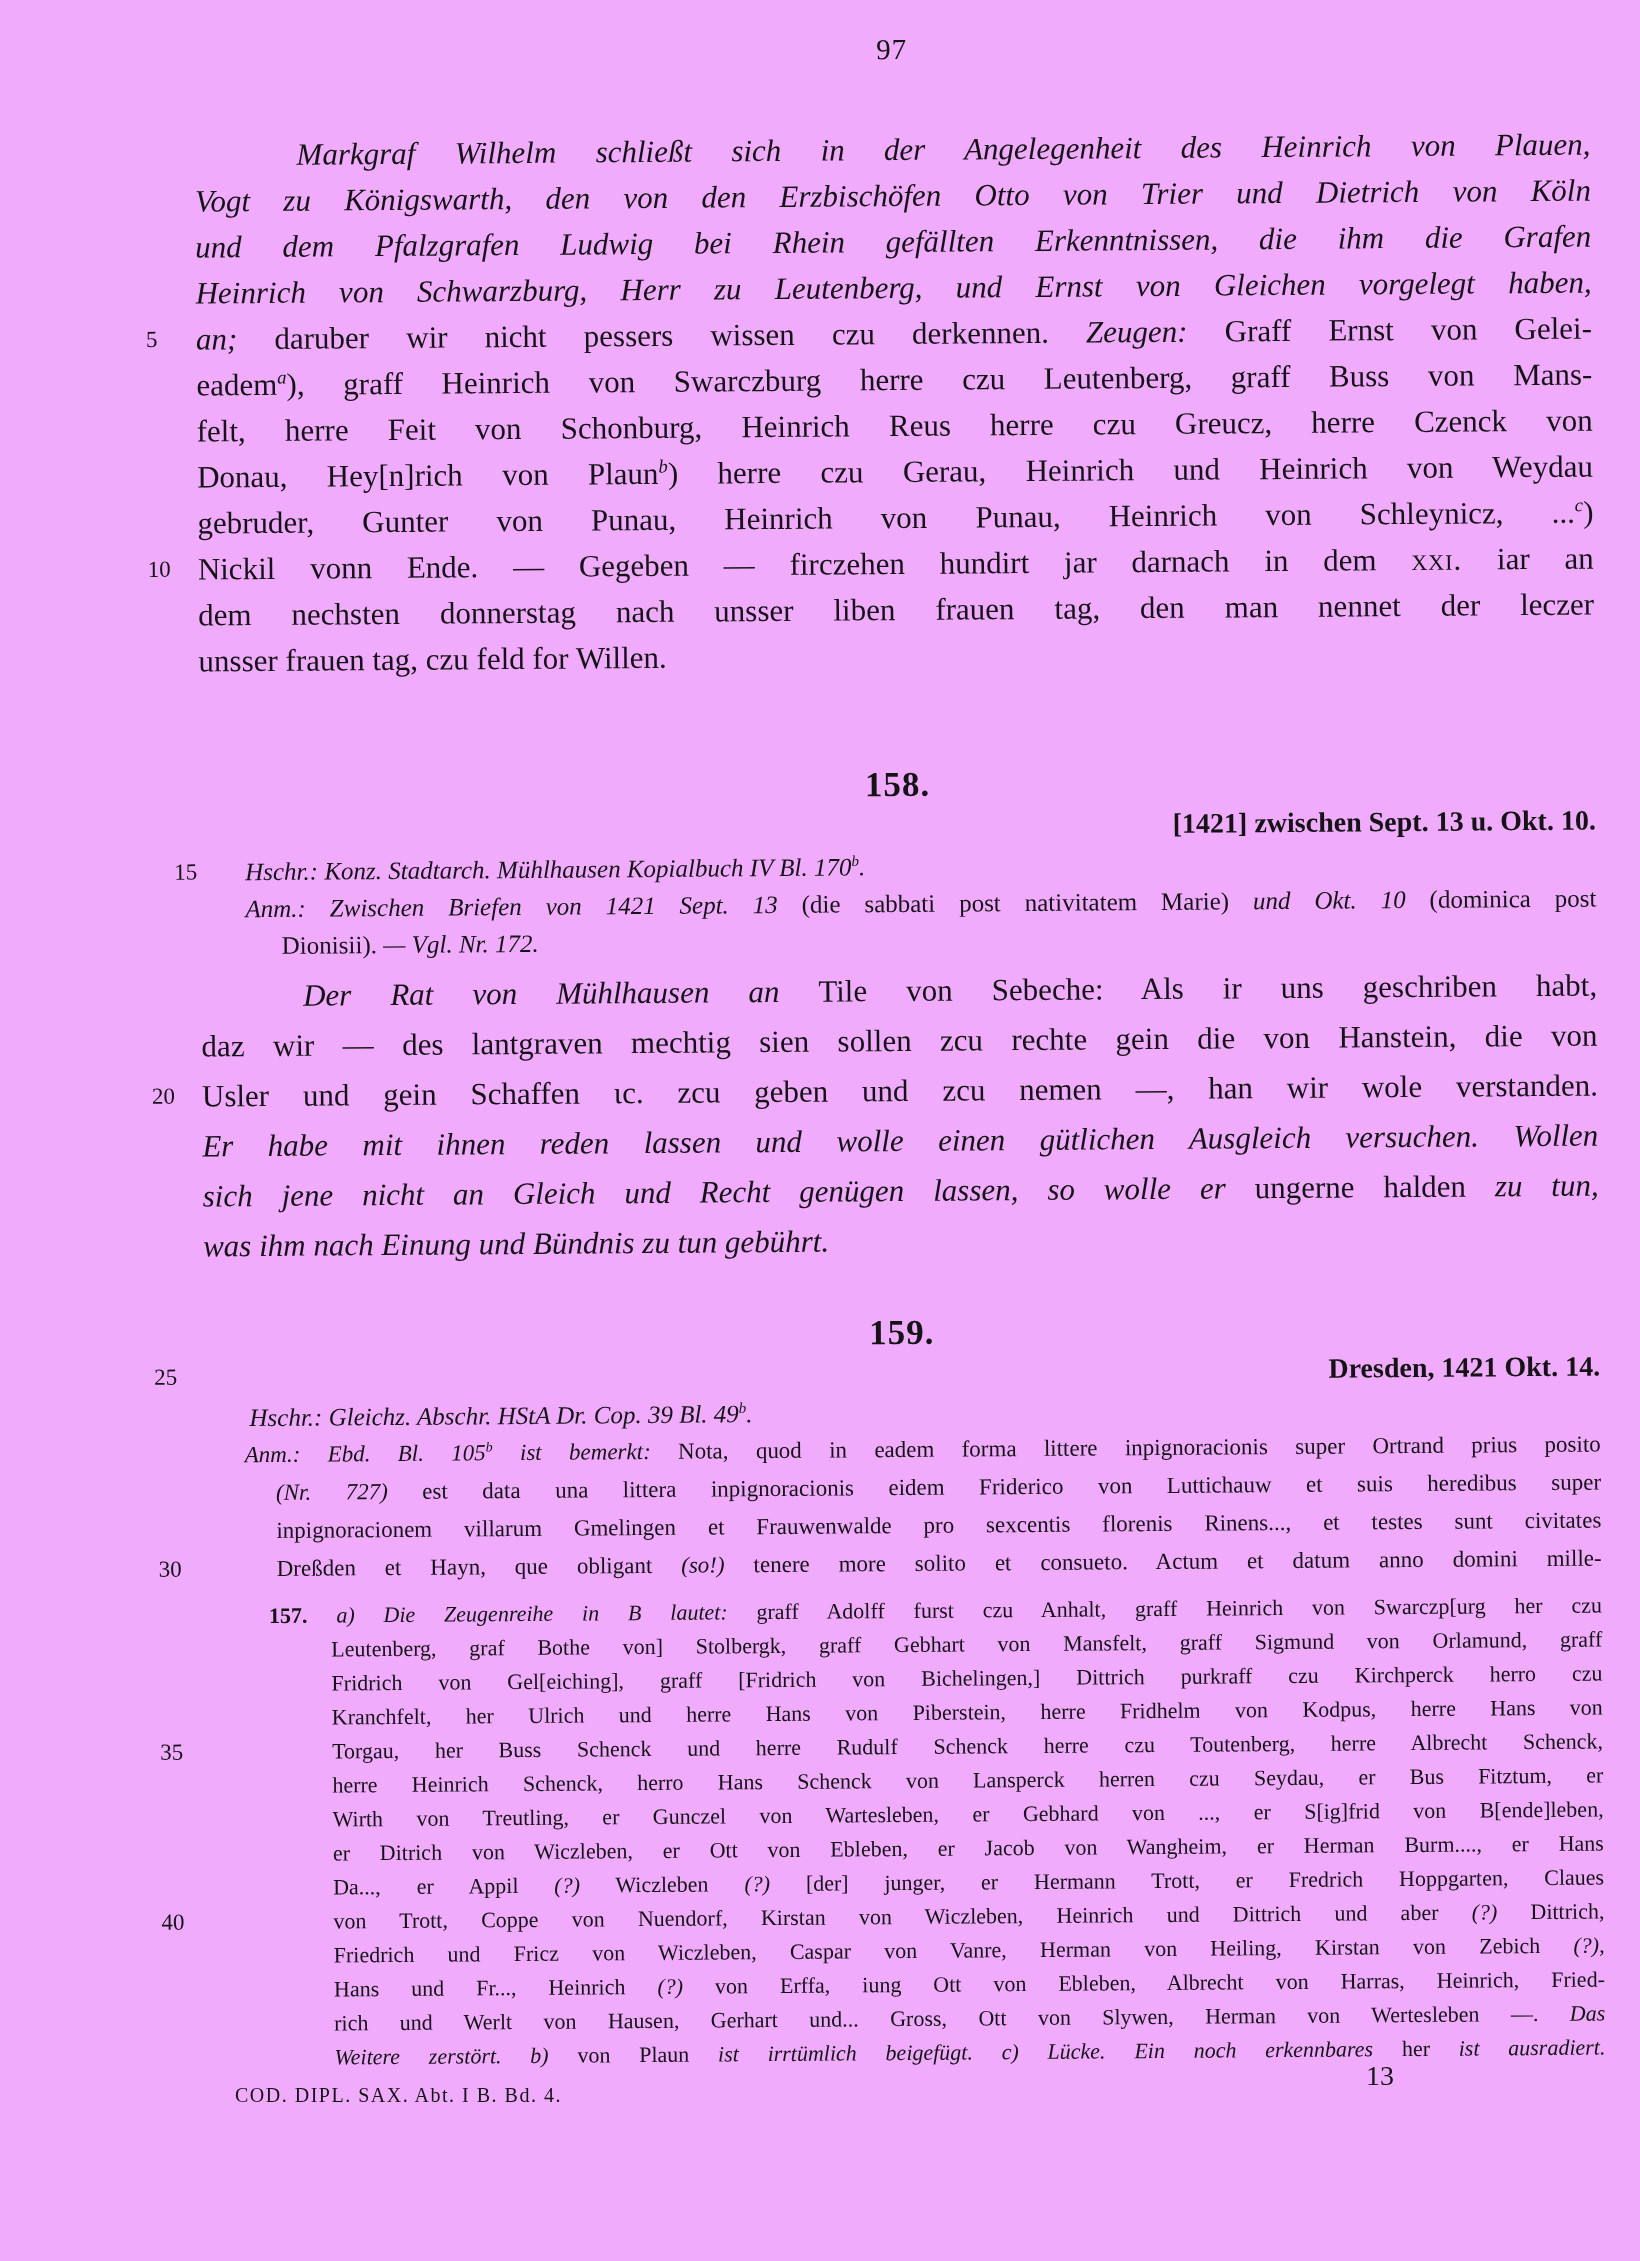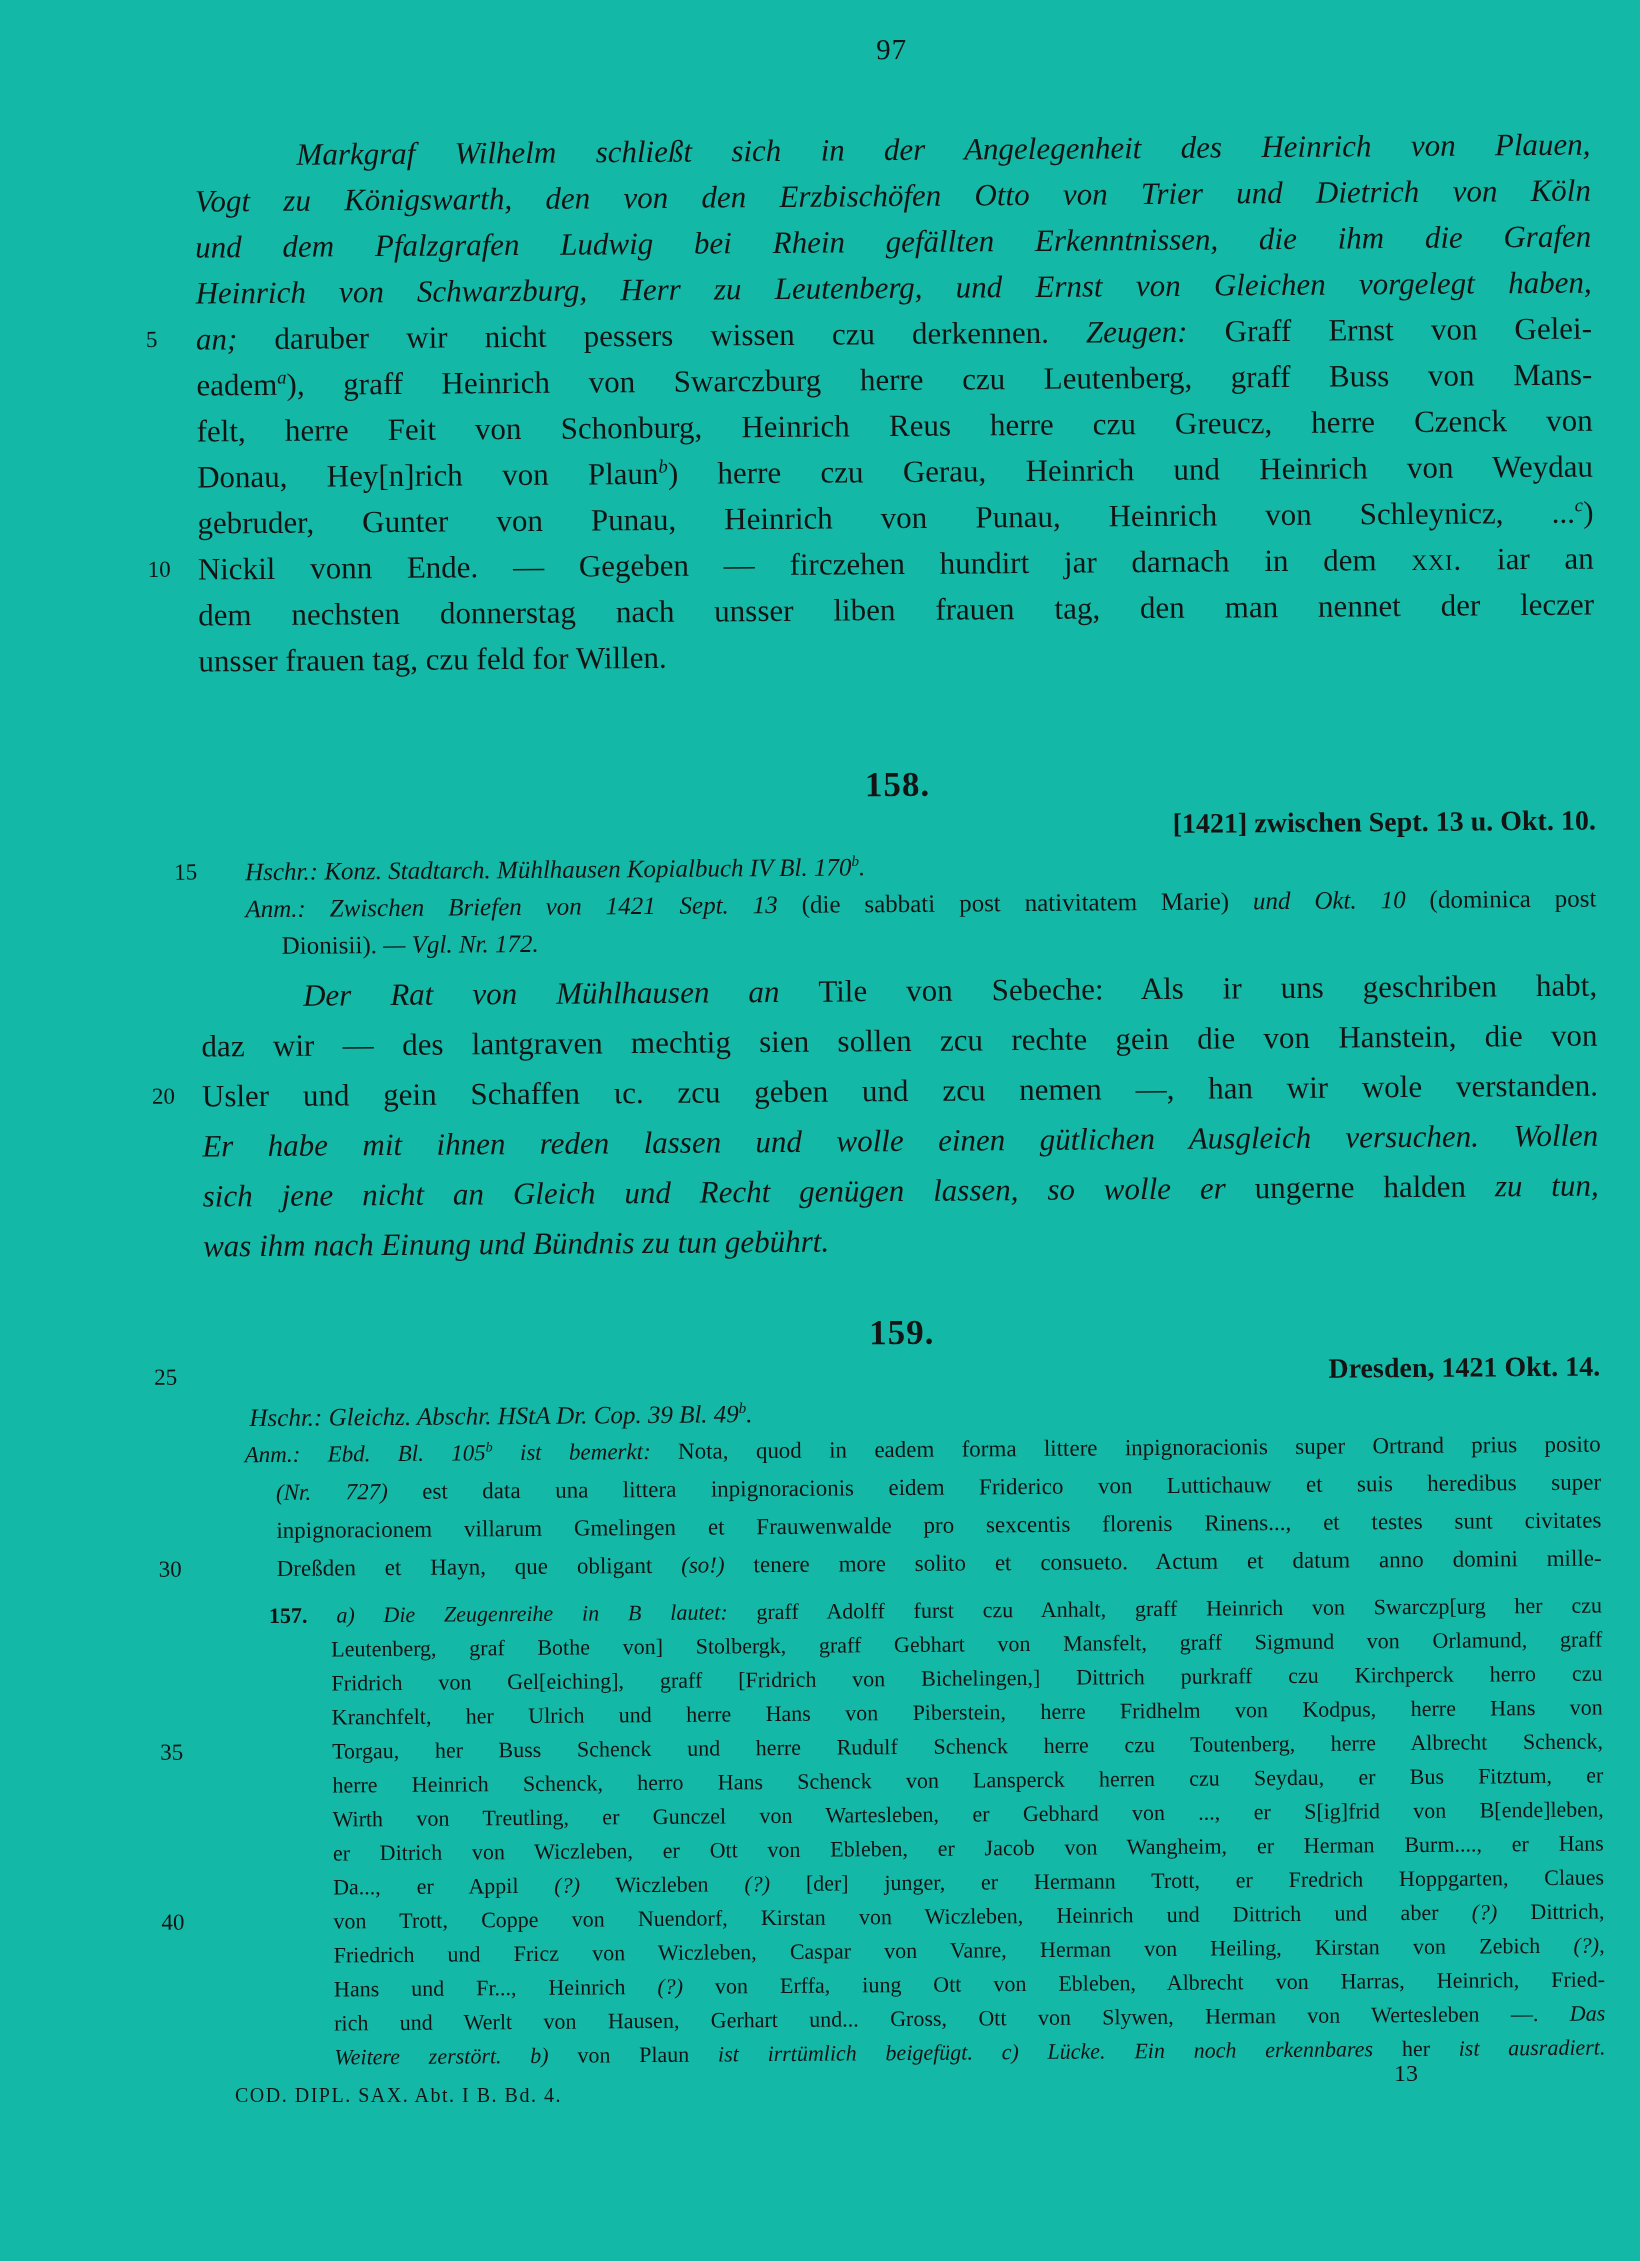--- a/index.html
+++ b/index.html
@@ -1,21 +1,21 @@
 <!DOCTYPE html>
 <html style="font-size:8px"><head>
 <meta charset="utf-8">
 <style>
   html, body { margin: 0; padding: 0; background: #e8e6e0; }
   .page {
     position: relative;
     width: 1641px;
     height: 2261px;
     margin: 0 auto;
-    background: #14b8a6;
+    background: #f0abfc;
     color: #141414;
     font-family: "Liberation Serif", "DejaVu Serif", serif;
     box-sizing: border-box;
     padding: 32px 45px 0 200px;
     overflow: hidden;
   }
   .content { transform: rotate(-0.45deg); transform-origin: 50% 40%; }
 
   .pagenum {
     text-align: center;
@@ -89,22 +89,21 @@
   
   .footer-left {
     position: absolute;
     left: 235px; top: 2084px;
     font-size: 20px;
     letter-spacing: 1.5px;
   }
   .footer-right {
     position: absolute;
     left: 1366px; top: 2060px;
-    font-size: 24px;
-    margin-left: 28px;
+    font-size: 28px;
   }
 </style>
 </head>
 <body>
 
 <div class="page" data-name="page">
   <div class="content" data-name="page-content">
     <div class="pagenum" data-name="page-number">97</div>
     <div data-name="text-blocks">
         <div class="blk b-main" data-name="item157-summary">

